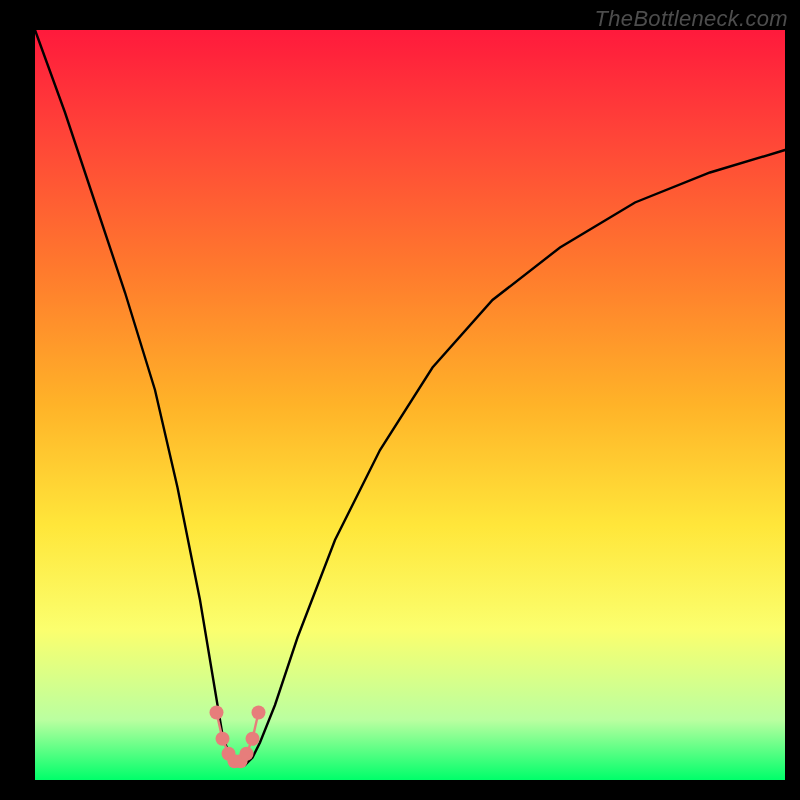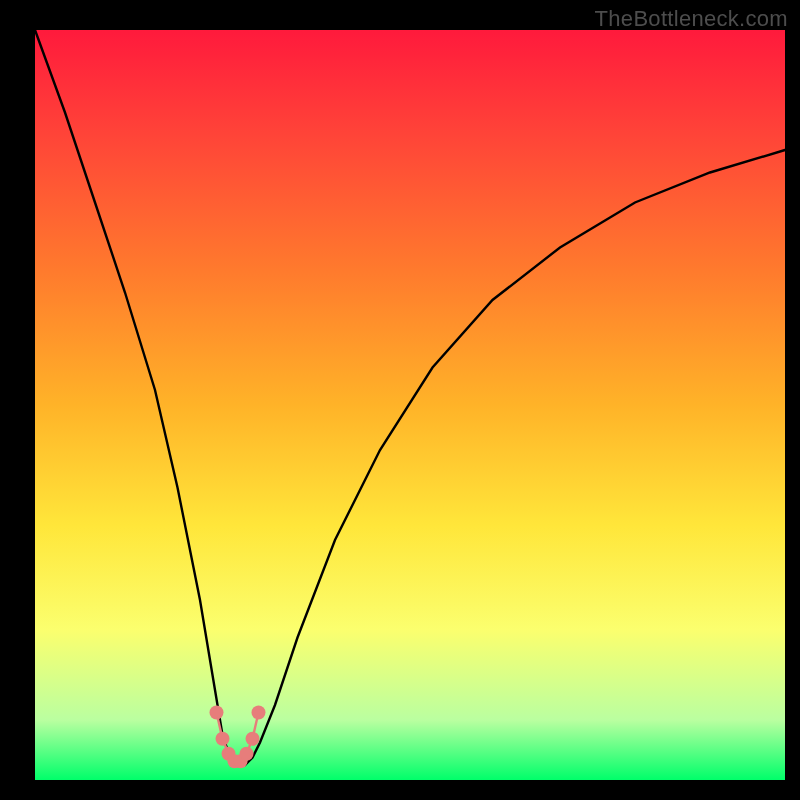--- a/index.html
+++ b/index.html
@@ -10,20 +10,21 @@
     background: #000;
     overflow: hidden;
   }
   .frame {
     position: absolute;
     left: 0;
     top: 0;
     width: 800px;
     height: 800px;
     background: #000;
+    font-style: italic;
   }
   .plot-area {
     position: absolute;
     left: 35px;
     top: 30px;
     width: 750px;
     height: 750px;
     
   }
   .watermark {

